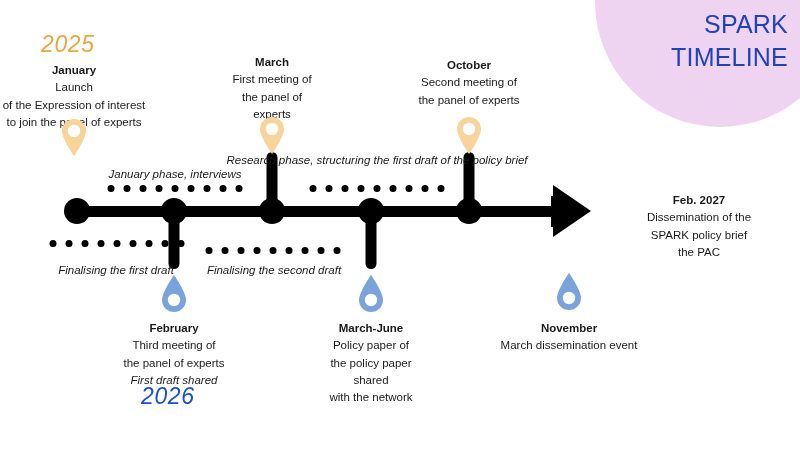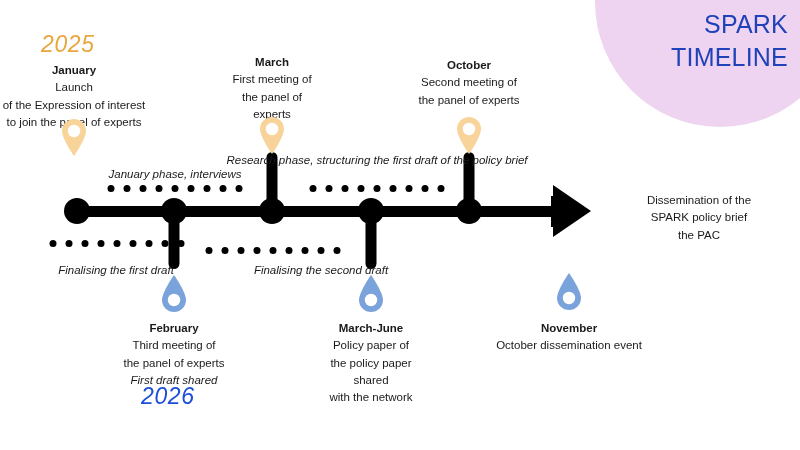--- a/index.html
+++ b/index.html
@@ -215,21 +215,21 @@
       <i></i>
       <i></i>
   </div>
 
   <div class="phase" style="left:175px;top:166px;">January phase, interviews</div>
   <div class="phase" style="left:116px;top:262px;">Finalising the first draft</div>
   <div class="phase" style="left:377px;top:152px;">
     <span class="ln">Research phase, structuring the</span>
     <span class="ln">first draft of the policy brief</span>
   </div>
-  <div class="phase" style="left:274px;top:262px;margin-left:47px;">Finalising the second draft</div>
+  <div class="phase" style="left:274px;top:262px;">Finalising the second draft</div>
 
   <div class="event" style="left:74px;top:62px;">
     <span class="ttl">January</span>
     <span class="ln">Launch</span>
     <span class="ln">of the Expression of interest</span>
     <span class="ln">to join the panel of experts</span>
   </div>
   <div class="marker" style="left:74px;top:117px;">
     <svg viewBox="0 0 30 40">
         <path d="M15 39 C15 39 27 22 27 14 A12 12 0 1 0 3 14 C3 22 15 39 15 39 Z" fill="#F8D49B"></path>
@@ -290,22 +290,23 @@
   </div>
 
   <div class="marker" style="left:569px;top:272px;">
     <svg viewBox="0 0 30 40">
         <path d="M15 1 C15 1 3 18 3 26 A12 12 0 1 0 27 26 C27 18 15 1 15 1 Z" fill="#7BA3DB"></path>
         <circle cx="15" cy="26" r="6.2" fill="#ffffff"></circle>
       </svg>
   </div>
   <div class="event" style="left:569px;top:320px;">
     <span class="ttl">November</span>
-    <span class="ln">October dissemination event</span>
+    <span class="ln">March dissemination event</span>
   </div>
 
   <div class="endnote">
+    <span class="ttl">Feb. 2027</span>
     <span class="ln">Dissemination of the</span>
     <span class="ln">SPARK policy brief</span>
     <span class="ln">the PAC</span>
   </div>
 
 </div>
 
 </body></html>

